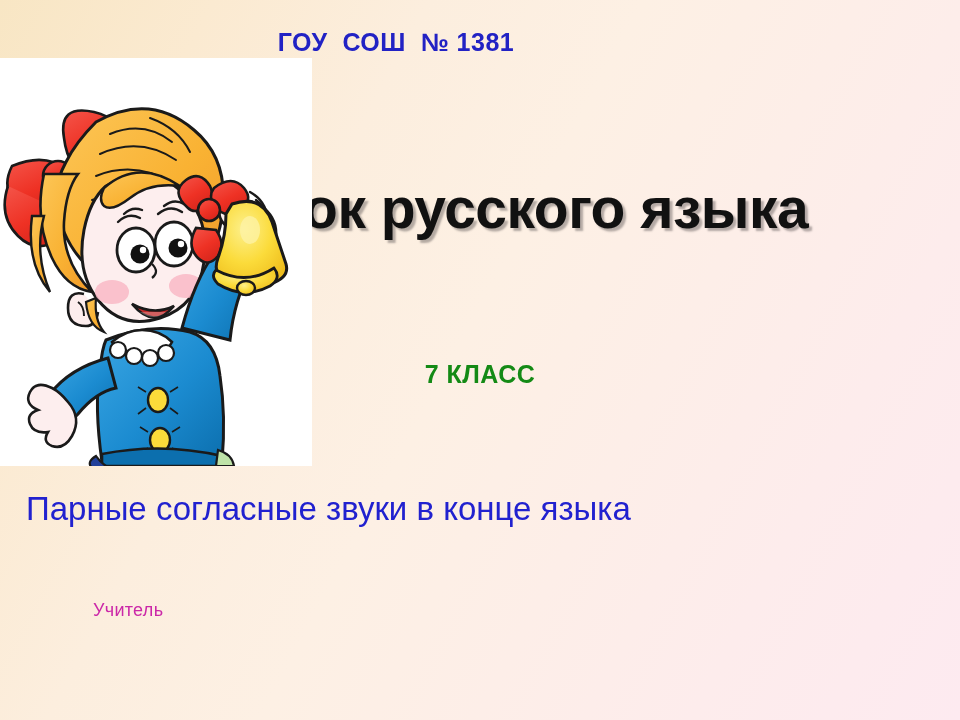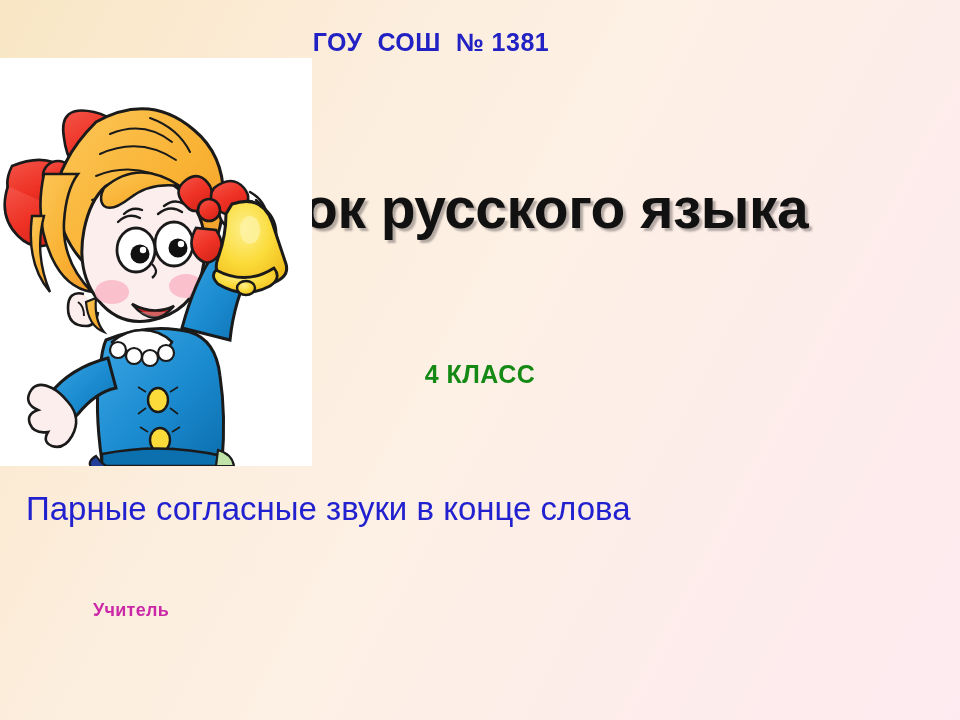--- a/index.html
+++ b/index.html
@@ -33,21 +33,20 @@
     top: 28px;
     left: 0;
     width: 792px;
     text-align: center;
     font-size: 25px;
     font-weight: bold;
     color: #2222c4;
     letter-spacing: 0.5px;
     white-space: pre;
     z-index: 6;
-    padding-left: 35px;
   }
 
   
   #lesson-title {
     position: absolute;
     top: 175px;
     left: 236px;
     width: 730px;
     font-size: 57px;
     font-weight: bold;
@@ -84,21 +83,21 @@
     white-space: nowrap;
     z-index: 6;
   }
 
   
   #teacher-label {
     position: absolute;
     top: 600px;
     left: 93px;
     font-size: 18px;
-    font-weight: bold;
+    font-weight: normal;
     color: #cb28a8;
     letter-spacing: 0.3px;
     z-index: 6;
   }
   #teacher-name {
     position: absolute;
     top: 644px;
     left: 283px;
     font-size: 33px;
     font-weight: bold;
@@ -268,19 +267,19 @@
           <path d="M148 374 l-8 -5 M148 390 l-8 6 M172 374 l8 -5 M172 390 l8 6"></path>
         </g>
       </g>
 
       <path d="M102 396 q60 -12 120 2 l0 10 l-120 0 z" fill="#0c6fae" stroke="#1a1a1a" stroke-width="2.6"></path>
       <path d="M96 398 q-10 6 -4 12 q8 6 14 -2 q-6 -4 -10 -10 z" fill="#22409a" stroke="#1a1a1a" stroke-width="2.2"></path>
       <path d="M218 392 q14 4 16 16 l-18 0 z" fill="#bfe3a8" stroke="#1a1a1a" stroke-width="2.2"></path>
     </svg>
   </div>
 
-  <div id="class-line">4 КЛАСС</div>
-
-  <div id="theme-line">Парные согласные звуки в конце слова</div>
+  <div id="class-line">7 КЛАСС</div>
+
+  <div id="theme-line">Парные согласные звуки в конце языка</div>
 
   <div id="teacher-label">Учитель</div>
 
 </div>
 
 </body></html>

